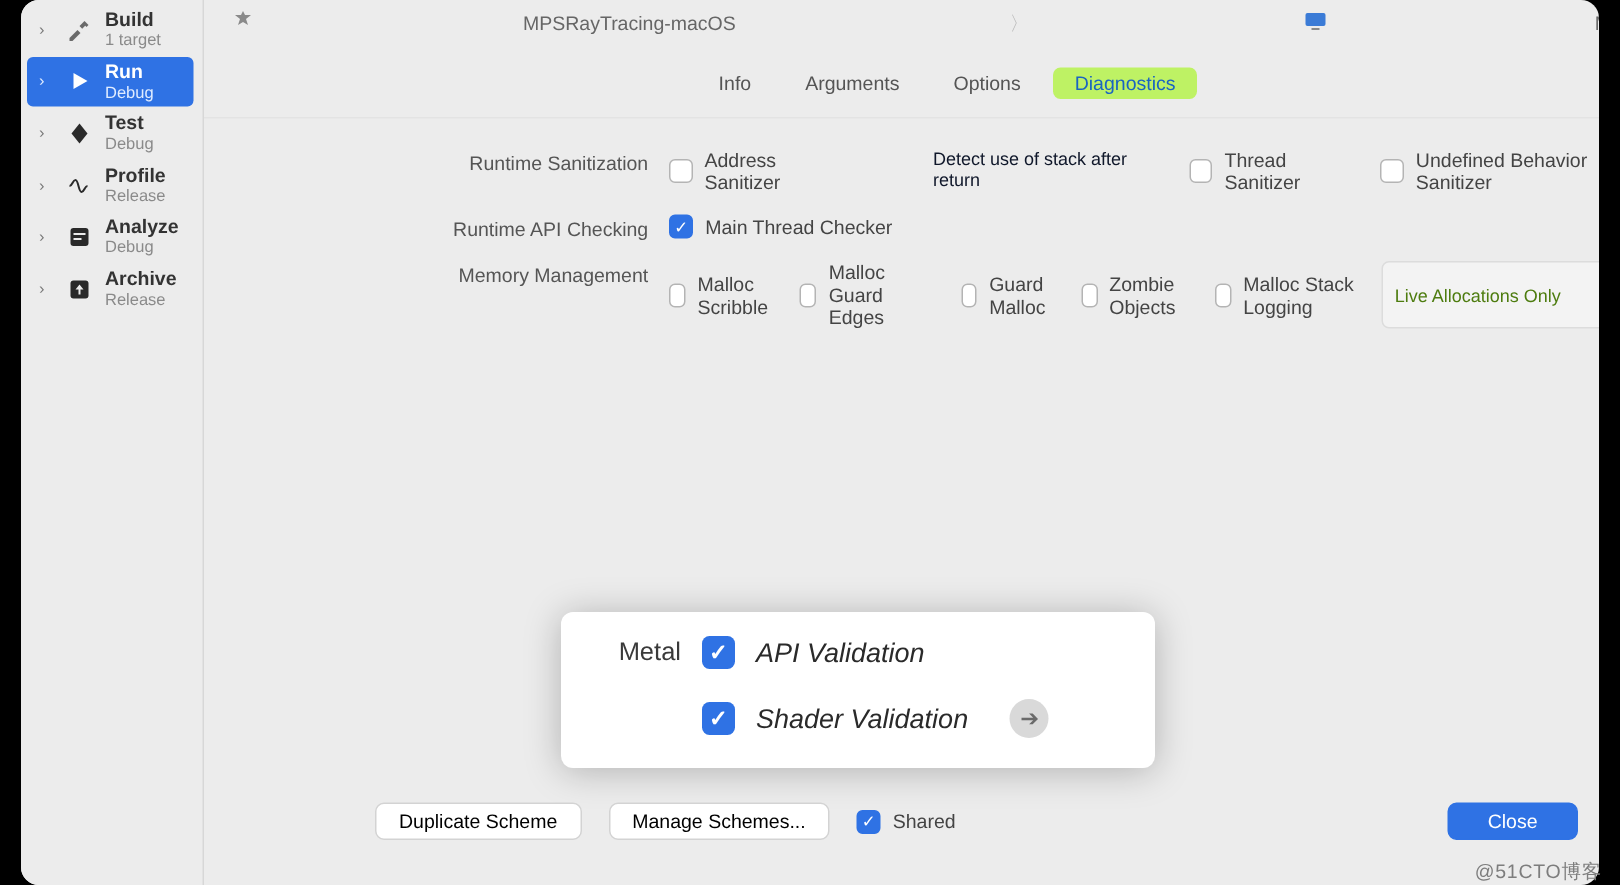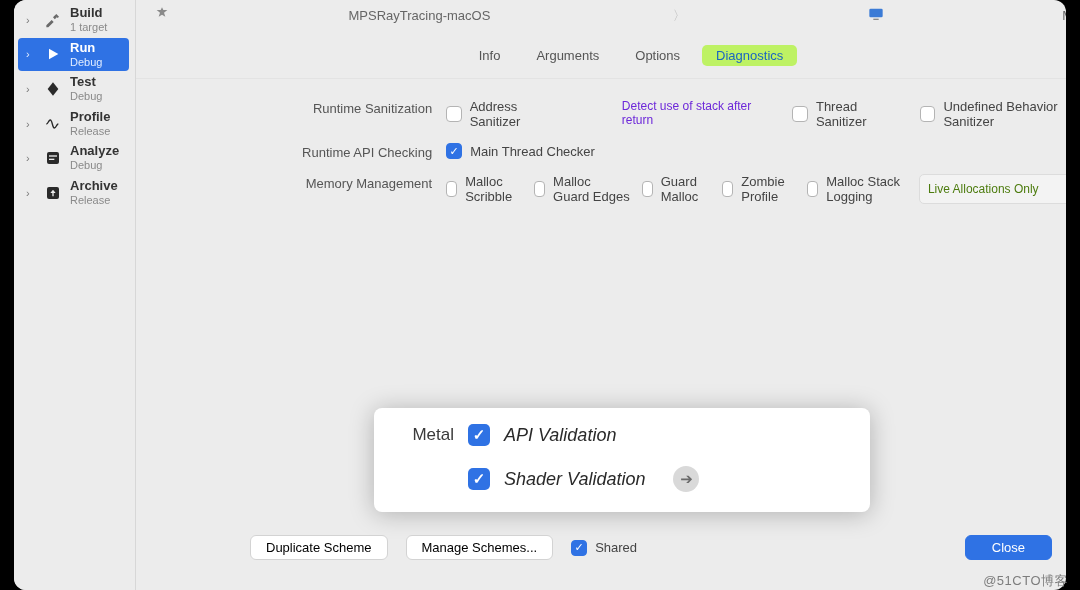--- a/index.html
+++ b/index.html
@@ -106,42 +106,42 @@
     align-items:center;
     justify-content:center;
     font-size:11px;
     color:#fff;
   }
   .cbox.checked {
     background:#2f72e4;
     border-color:#2f72e4;
   }
   .check-label { color:#444; }
-  .sub-indent { margin-left:42px; color:#6d28d9; font-size:12px; }
+  .sub-indent { margin-left:42px; color:#0f172a; font-size:12px; }
   .select-disabled {
     width:268px;
     border:1px solid #dcdcdc;
     background:#f3f3f3;
     color:#4d7c0f;
     padding:3px 8px;
     border-radius:5px;
     font-size:12px;
     display:flex;
     justify-content:space-between;
     align-items:center;
   }
   .highlight-panel {
     position:absolute;
     background:#fff;
     border-radius:8px;
     box-shadow: 0 2px 24px rgba(0,0,0,0.25);
     padding: 16px 28px 20px 24px;
     left: 360px;
     top: 408px;
-    width: 496px;
+    width: 396px;
   }
   .hp-row { display:flex; align-items:center; gap:14px; }
   .hp-label { width:56px; text-align:right; font-size:17px; color:#3a3a3a;}
   .hp-check {
     width:22px;height:22px;border-radius:5px;
     background:#2f72e4;display:inline-flex;align-items:center;justify-content:center;
     color:#fff;font-size:15px;font-weight:bold;
   }
   .hp-row + .hp-row { margin-top:20px; }
   .hp-field-label { font-size:18px; color:#2a2a2a;font-style:italic; }
@@ -350,21 +350,21 @@
           <div class="check-row">
             <span class="cbox"></span>
             <span class="check-label">Malloc Guard Edges</span>
           </div>
           <div class="check-row">
             <span class="cbox"></span>
             <span class="check-label">Guard Malloc</span>
           </div>
           <div class="check-row">
             <span class="cbox"></span>
-            <span class="check-label">Zombie Profile</span>
+            <span class="check-label">Zombie Objects</span>
           </div>
           <div class="check-row">
             <span class="cbox"></span>
             <span class="check-label">Malloc Stack Logging</span>
           </div>
           <div class="select-disabled">
             <span>Live Allocations Only</span>
             <span style="font-size:10px;">⇅</span>
           </div>
         </div>

